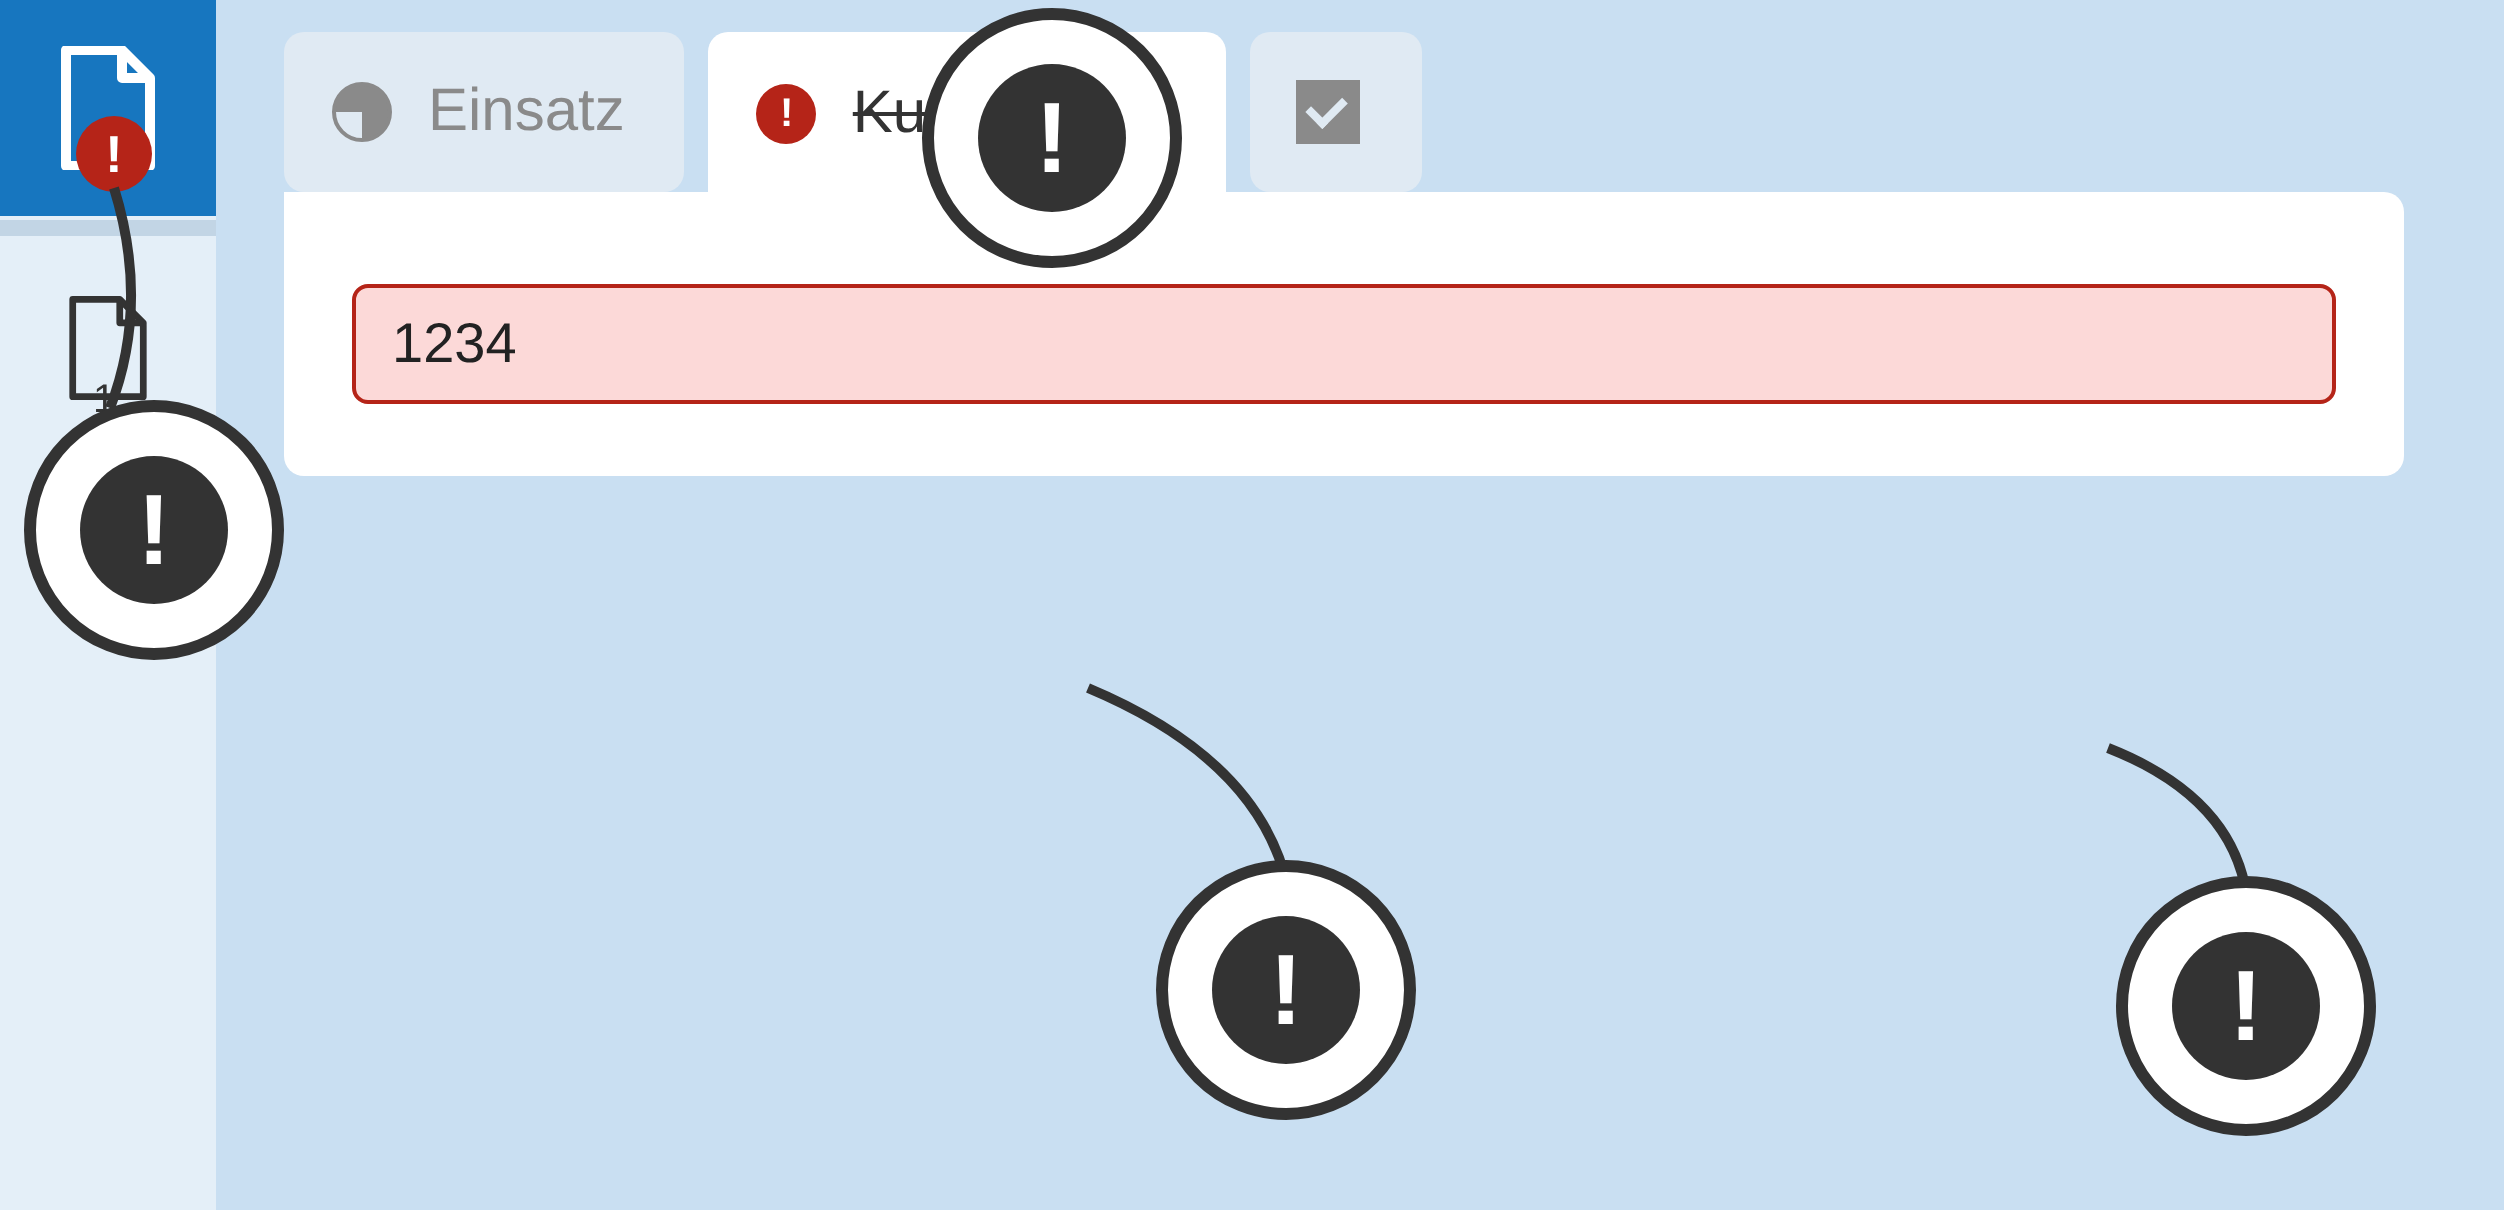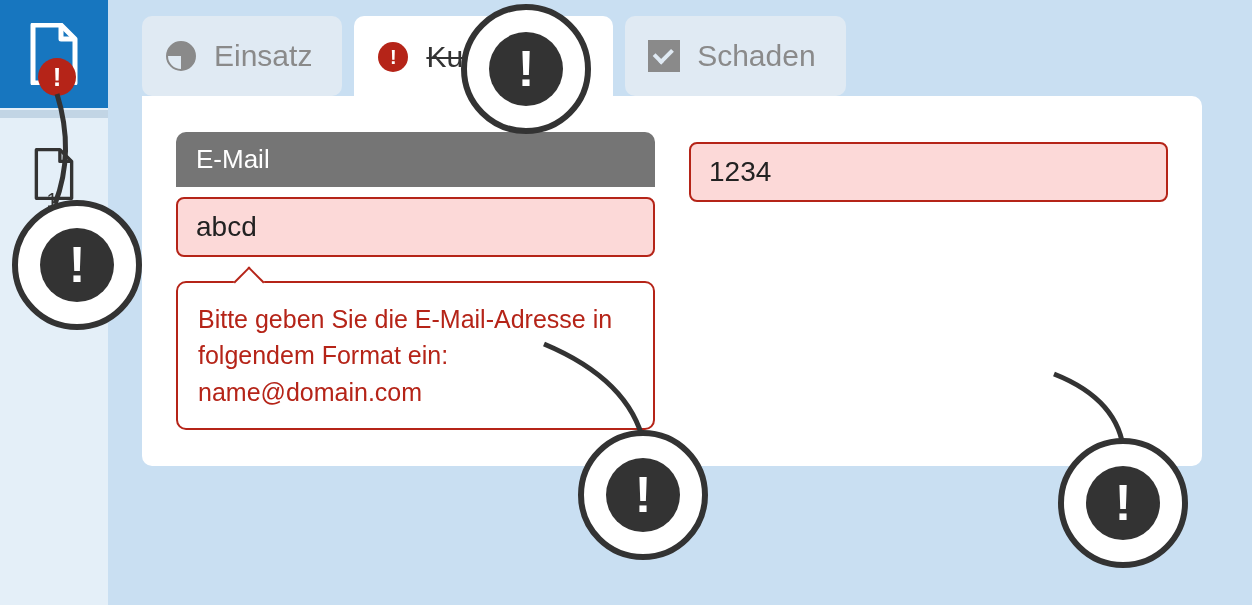--- a/index.html
+++ b/index.html
@@ -235,32 +235,24 @@
     <div class="tab active" style="padding-right:100px;">
       <span class="tab-icon">
           <span class="warn-sm">!</span>
         </span>
       <span style="text-decoration: line-through; text-decoration-thickness: 2px;">Kunde</span>
     </div>
     <div class="tab">
       <span class="tab-icon">
           <span class="check-icon"></span>
         </span>
-      <span>Schaden</span>
     </div>
   </div>
 
   <div class="content">
-    <div class="field">
-      <div class="field-head">
-        <span>E-Mail</span>
-      </div>
-      <input class="field-input" value="abcd" style="">
-      <div class="err-box">Bitte geben Sie die E-Mail-Adresse in folgendem Format ein: name@domain.com</div>
-    </div>
     <div class="field">
       <input class="field-input" value="1234" style="">
     </div>
   </div>
 </div>
 
 <div class="callout" style="left:461px; top:4px;">
   <div class="callout-inner">!</div>
 </div>
 

